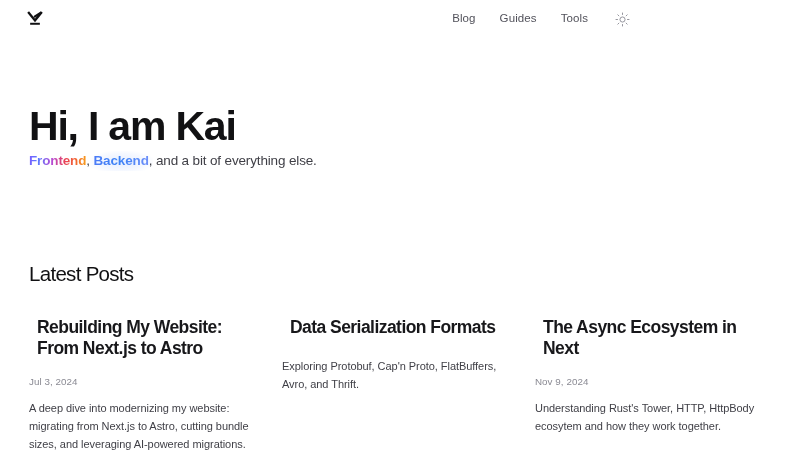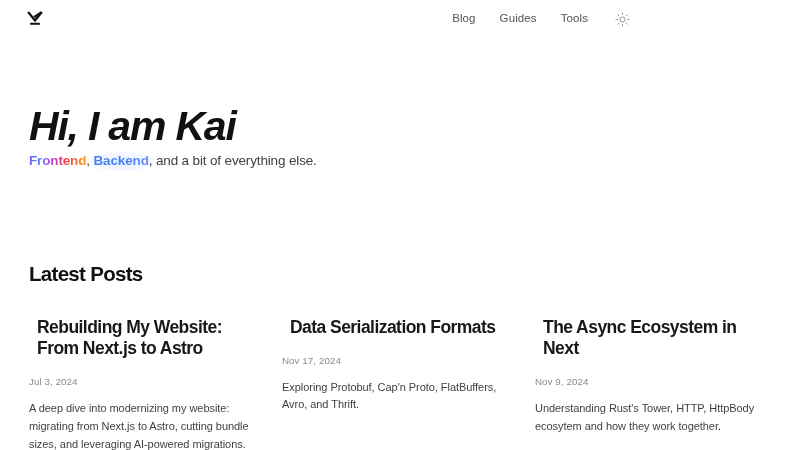--- a/index.html
+++ b/index.html
@@ -80,21 +80,20 @@
     width: 740px;
   }
 
   .hero-title {
     font-size: 41px;
     line-height: 1.08;
     font-weight: 700;
     letter-spacing: -1.2px;
     color: #111113;
     margin: 0;
-    font-style: italic;
   }
 
   .hero-sub {
     margin-top: 4px;
     font-size: 13.5px;
     line-height: 1.35;
     letter-spacing: -0.15px;
     color: #3f3f46;
     white-space: nowrap;
   }
@@ -144,21 +143,21 @@
   .posts-section {
     position: absolute;
     left: 29px;
     top: 263px;
     width: 742px;
   }
 
   .section-title {
     font-size: 20.5px;
     line-height: 1.1;
-    font-weight: 700;
+    font-weight: 400;
     letter-spacing: -0.7px;
     color: #111113;
     margin: 0 0 23px 0;
   }
 
   .posts-grid {
     display: grid;
     grid-template-columns: 229px 229px 229px;
     column-gap: 24px;
   }
@@ -272,21 +271,20 @@
           <span>Read Post</span>
           <svg class="arrow-icon" viewBox="0 0 22 12" aria-hidden="true">
             <line x1="1" y1="6" x2="19.5" y2="6" stroke="#18181b" stroke-width="1.35" stroke-linecap="round"></line>
             <polyline points="14.5,1.4 20,6 14.5,10.6" fill="none" stroke="#18181b" stroke-width="1.35" stroke-linecap="round" stroke-linejoin="round"></polyline>
           </svg>
         </div>
       </article>
 
       <article class="post-card">
         <h3 class="post-title">Data Serialization Formats</h3>
-        <div class="post-date">Nov 17, 2024</div>
         <p class="post-excerpt">Exploring Protobuf, Cap'n Proto, FlatBuffers, Avro, and Thrift.</p>
         <div class="post-cta">
           <span>Read Post</span>
           <svg class="arrow-icon" viewBox="0 0 22 12" aria-hidden="true">
             <line x1="1" y1="6" x2="19.5" y2="6" stroke="#18181b" stroke-width="1.35" stroke-linecap="round"></line>
             <polyline points="14.5,1.4 20,6 14.5,10.6" fill="none" stroke="#18181b" stroke-width="1.35" stroke-linecap="round" stroke-linejoin="round"></polyline>
           </svg>
         </div>
       </article>
 

